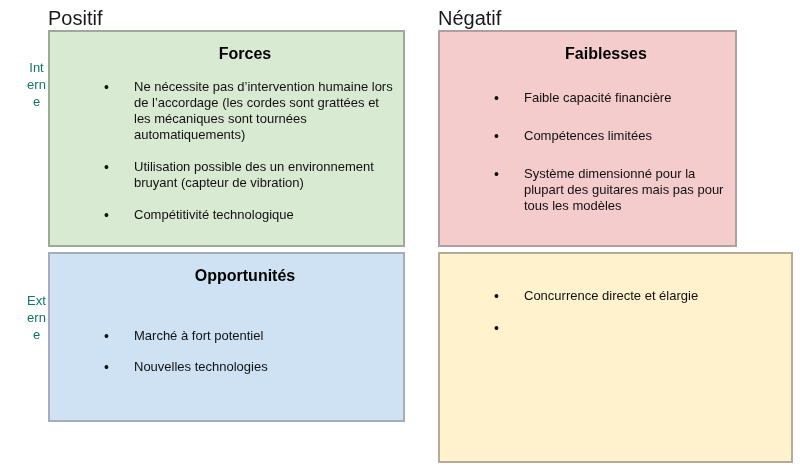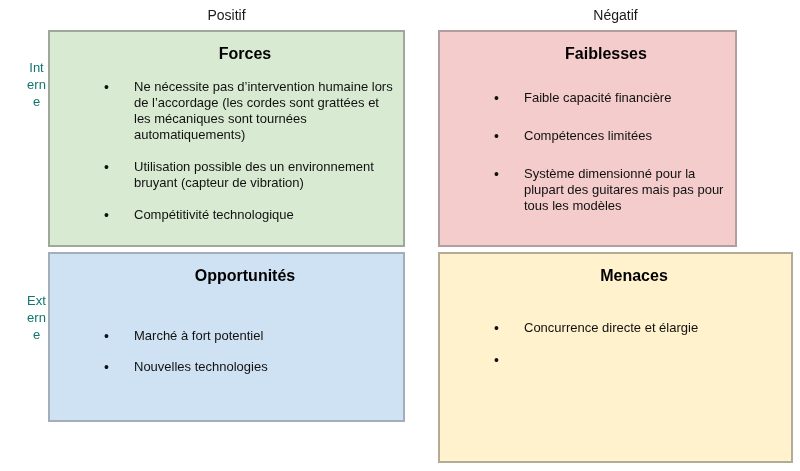--- a/index.html
+++ b/index.html
@@ -10,22 +10,21 @@
     background: #ffffff;
     font-family: "Liberation Sans", "DejaVu Sans", sans-serif;
     color: #111111;
     overflow: hidden;
   }
 
   
   .col-header {
     position: absolute;
     top: 7px;
-    text-align: center;
-    font-size: 14px;
+    font-size: 20px;
     color: #1a1a1a;
   }
   .col-header.positif { left: 48px;  width: 357px; }
   .col-header.negatif { left: 438px; width: 355px; }
 
   
   .row-label {
     position: absolute;
     left: 27px;
     width: 19px;
@@ -143,21 +142,20 @@
         <span class="li-text">Marché à fort potentiel</span>
       </li>
       <li>
         <span class="marker">•</span>
         <span class="li-text">Nouvelles technologies</span>
       </li>
     </ul>
   </section>
 
   <section class="quadrant q-menaces">
-    <h2>Menaces</h2>
     <ul>
       <li>
         <span class="marker">•</span>
         <span class="li-text">Concurrence directe et élargie</span>
       </li>
       <li>
         <span class="marker">•</span>
       </li>
     </ul>
   </section>

